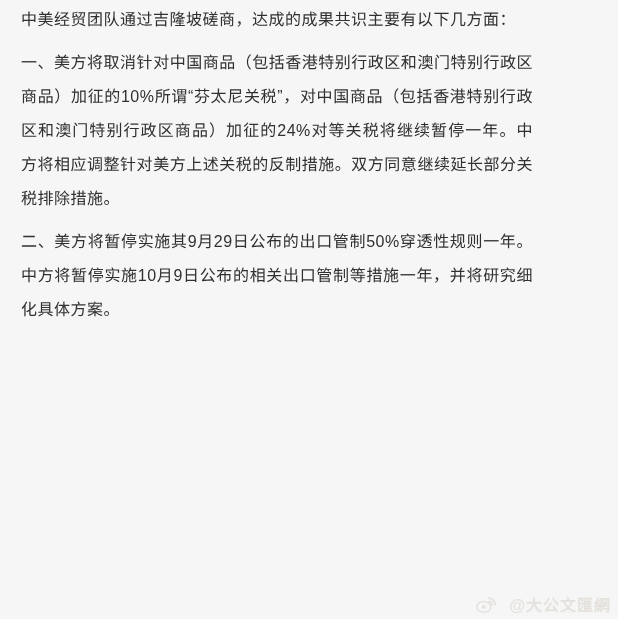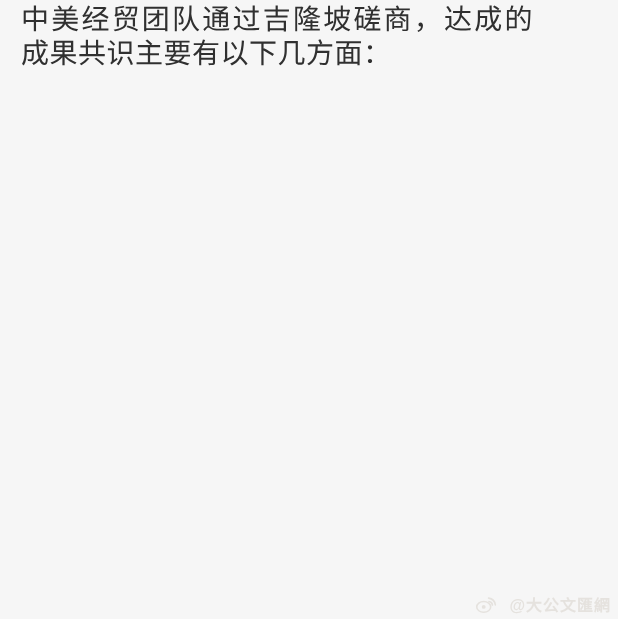--- a/index.html
+++ b/index.html
@@ -12,21 +12,21 @@
     background: #f6f6f6;
     overflow: hidden;
     position: relative;
     font-family: "Liberation Sans", "DejaVu Sans", sans-serif;
   }
   .article {
     box-sizing: border-box;
     width: 554px;
     padding: 3px 21px 0 21px;
     color: #303030;
-    font-size: 28px;
+    font-size: 16px;
     line-height: 34px;
     text-align: justify;
     letter-spacing: 0.5px;
   }
   .article p {
     margin: 0 0 9px 0;
   }
   .watermark {
     position: absolute;
     right: 7px;
@@ -44,20 +44,22 @@
     width: 22px;
     height: 22px;
     display: block;
   }
 </style>
 </head>
 <body>
 
 <div class="article">
   <p>中美经贸团队通过吉隆坡磋商，达成的成果共识主要有以下几方面：</p>
+  <p>一、美方将取消针对中国商品（包括香港特别行政区和澳门特别行政区商品）加征的10%所谓“芬太尼关税”，对中国商品（包括香港特别行政区和澳门特别行政区商品）加征的24%对等关税将继续暂停一年。中方将相应调整针对美方上述关税的反制措施。双方同意继续延长部分关税排除措施。</p>
+  <p>二、美方将暂停实施其9月29日公布的出口管制50%穿透性规则一年。中方将暂停实施10月9日公布的相关出口管制等措施一年，并将研究细化具体方案。</p>
 </div>
 
 <div class="watermark">
   <span>
     <svg viewBox="0 0 24 24" aria-hidden="true">
       <ellipse cx="9.5" cy="15.2" rx="7.6" ry="5.9" fill="none" stroke="currentColor" stroke-width="1.7"></ellipse>
       <circle cx="9.5" cy="15.2" r="2.1" fill="currentColor"></circle>
       <path d="M14.8 5.6 a8.6 8.6 0 0 1 7.4 7.4" fill="none" stroke="currentColor" stroke-width="1.7" stroke-linecap="round"></path>
       <path d="M15.2 9.3 a4.6 4.6 0 0 1 3.9 3.9" fill="none" stroke="currentColor" stroke-width="1.7" stroke-linecap="round"></path>
     </svg>

